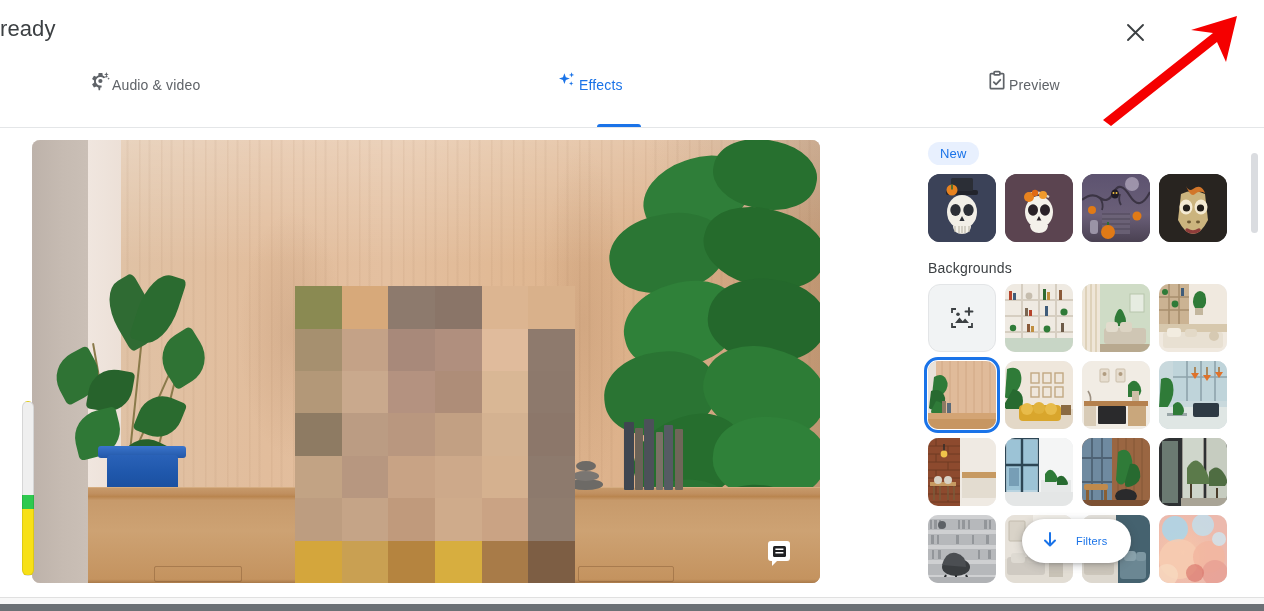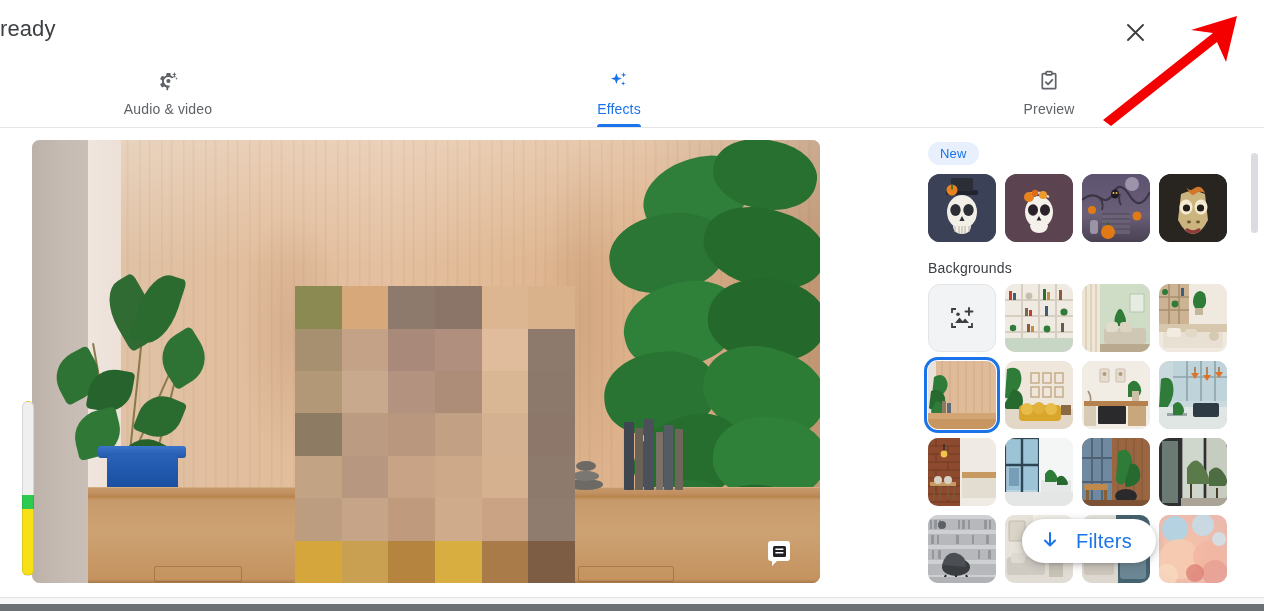--- a/index.html
+++ b/index.html
@@ -26,21 +26,21 @@
   .close-btn svg { display:block; }
 
   
   .tabbar {
     position: absolute; left: 0; top: 58px; width: 1264px; height: 70px;
     border-bottom: 1px solid #e4e6e8;
     background: #fff;
   }
   .tab {
     position: absolute; top: 0; height: 69px;
-    display: flex; flex-direction: column; align-items: center; justify-content: flex-start;
+    display: flex; flex-direction: row; align-items: flex-start; justify-content: flex-start;
     padding-top: 11px; cursor: pointer; user-select: none;
   }
   .tab .ticon { height: 24px; display:flex; align-items:center; justify-content:center; }
   .tab .tlabel { margin-top: 8px; font-size: 14px; color: #5f6368; letter-spacing:.15px; }
   .tab.active .tlabel { color: #1a73e8; }
   .tab .underline {
     position: absolute; bottom: 0; left: 50%; transform: translateX(-50%);
     width: 44px; height: 3px; border-radius: 3px 3px 0 0; background: #1a73e8;
     display: none;
   }
@@ -192,21 +192,21 @@
     width:68px; height:68px; border-radius:12px; background:#f1f3f4;
     border:1px solid #e3e5e7;
     display:flex; align-items:center; justify-content:center; cursor:pointer;
   }
   .filters-btn {
     position:absolute; left: 106px; top: 390px;
     height: 44px; padding: 0 24px 0 18px; border-radius: 22px;
     background:#ffffff; box-shadow: 0 2px 8px rgba(60,64,67,.30), 0 1px 3px rgba(60,64,67,.16);
     display:flex; align-items:center; gap: 16px; cursor:pointer; border:none;
   }
-  .filters-btn .flabel { font-size:20px; color:#1a73e8; letter-spacing:.2px; }
+  .filters-btn .flabel { font-size:11px; color:#1a73e8; letter-spacing:.2px; }
   .panel-scroll {
     position:absolute; right: 6px; top: 24px; width: 7px; height: 80px;
     border-radius: 4px; background:#dadce0; cursor:pointer;
   }
 
   
   .red-arrow { position:absolute; left:1095px; top:16px; pointer-events:none; }
 
   
   .bottom-strip {

